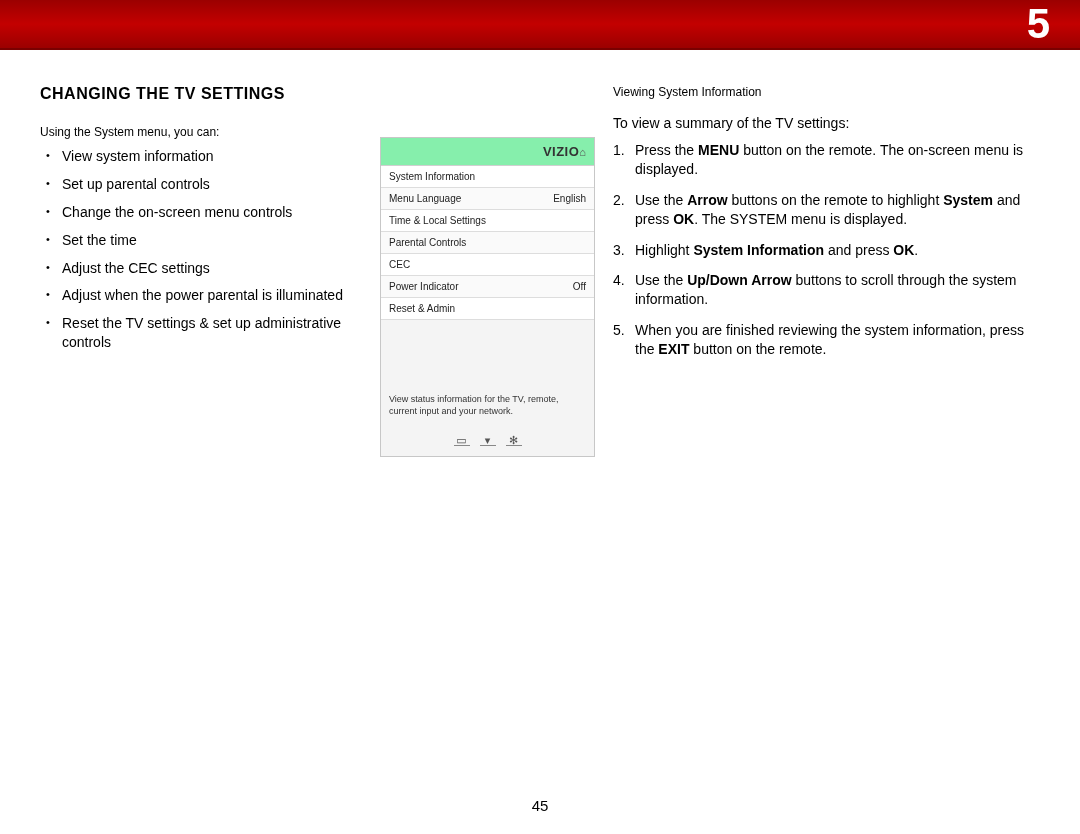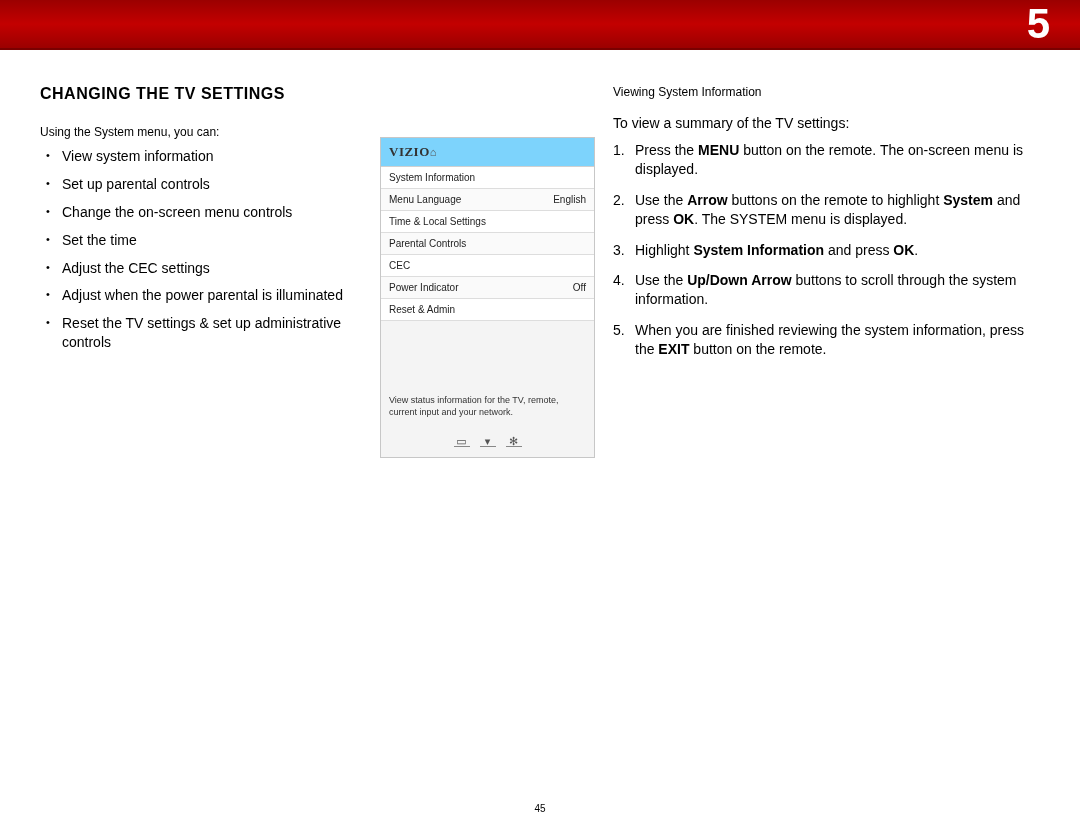--- a/index.html
+++ b/index.html
@@ -78,26 +78,25 @@
     border: 1px solid #c7c7c7;
     background: #f4f4f4;
     margin-top: 52px;
     font-size: 10px;
     color: #222;
     display: flex;
     flex-direction: column;
   }
   .menu-header {
     display: flex;
-    justify-content: flex-start;
+    justify-content: flex-end;
     align-items: center;
     padding: 6px 8px;
     border-bottom: 1px solid #d0d0d0;
-    background: #7dd3fc;
-    font-family: Liberation Serif, serif;
+    background: #86efac;
   }
   .vizio-logo { font-weight: 800; font-size: 13px; letter-spacing: 0.5px; color:#333; }
   .home-icon { font-size: 11px; color:#555; }
   .menu-crumb {
     background: #e2e2e2;
     border-bottom: 1px solid #ccc;
     padding: 4px 8px;
     font-size: 9px;
     letter-spacing: 0.5px;
     color:#333;
@@ -132,21 +131,21 @@
   .foot-icon {
     width:16px; height:11px;
     display:flex; align-items:center; justify-content:center;
     color:#555; font-size:11px; border-bottom:1px solid #888;
   }
   .page-number {
     position: absolute;
     bottom: 20px;
     left: 0; right: 0;
     text-align: center;
-    font-size: 10px;
+    font-size: 15px;
   }
 </style>
 </head>
 <body>
 
 <div class="header-bar">
   <span class="chapter-number">5</span>
 </div>
 
 <div class="page-body">

